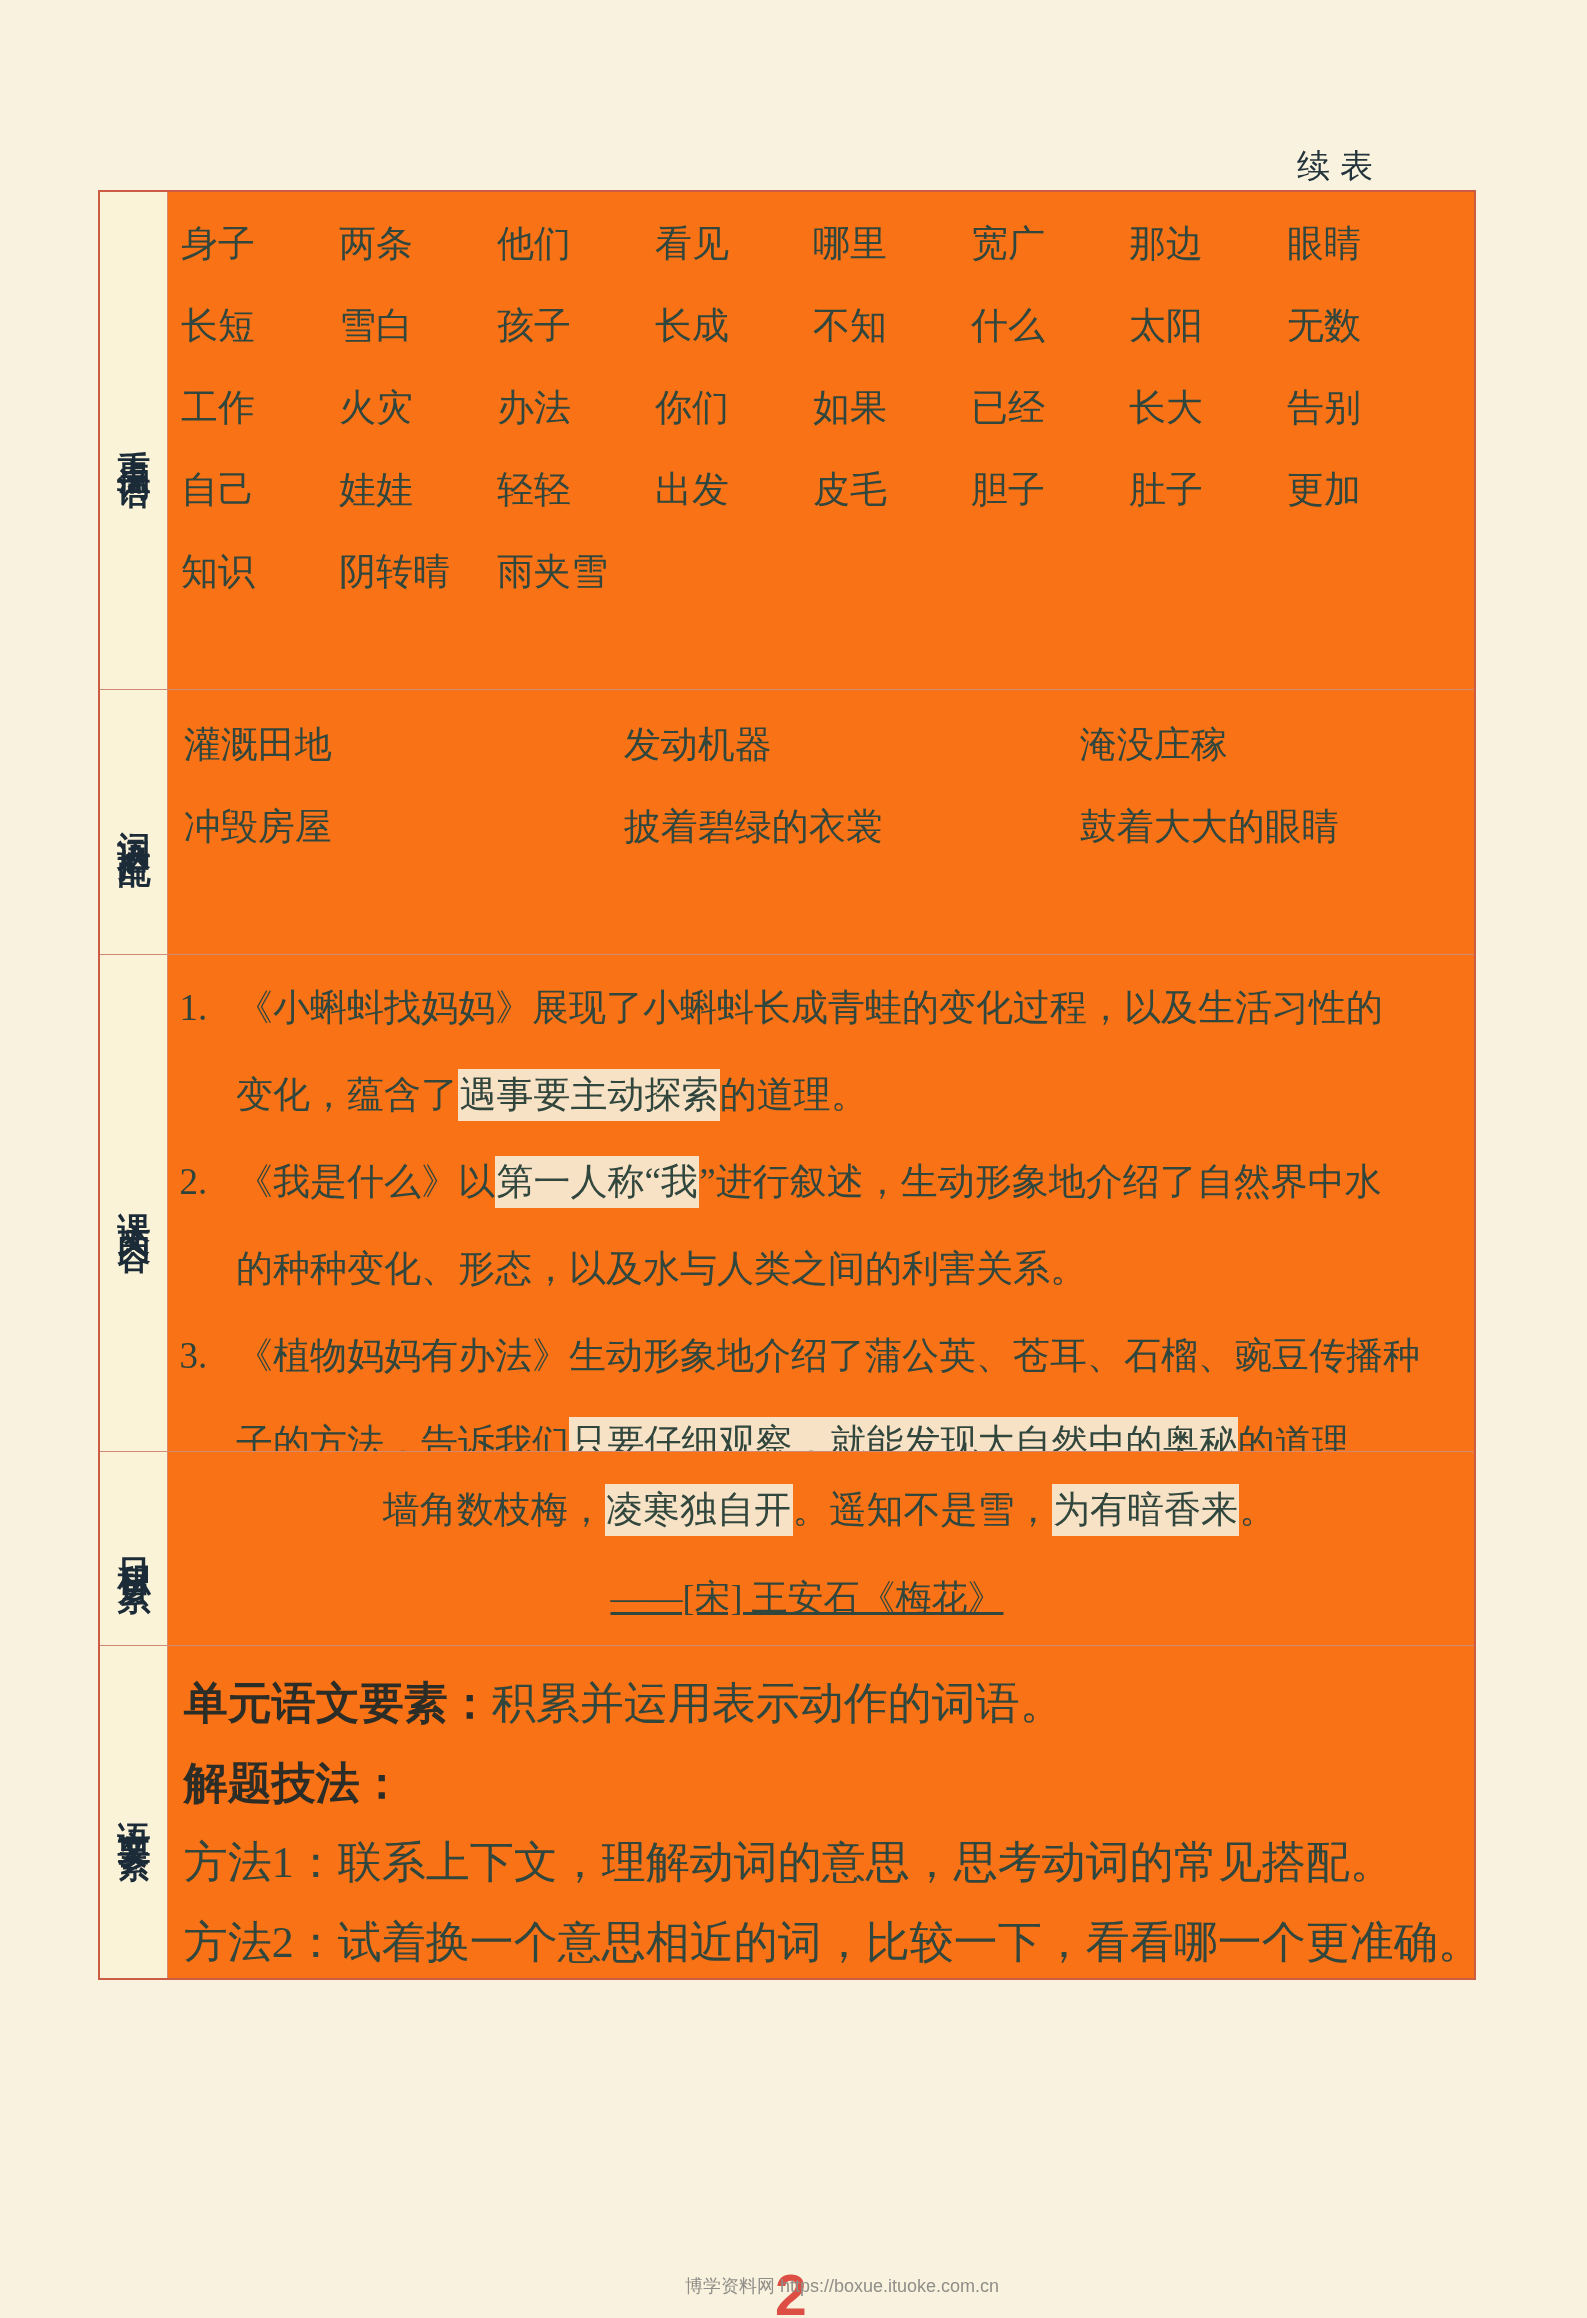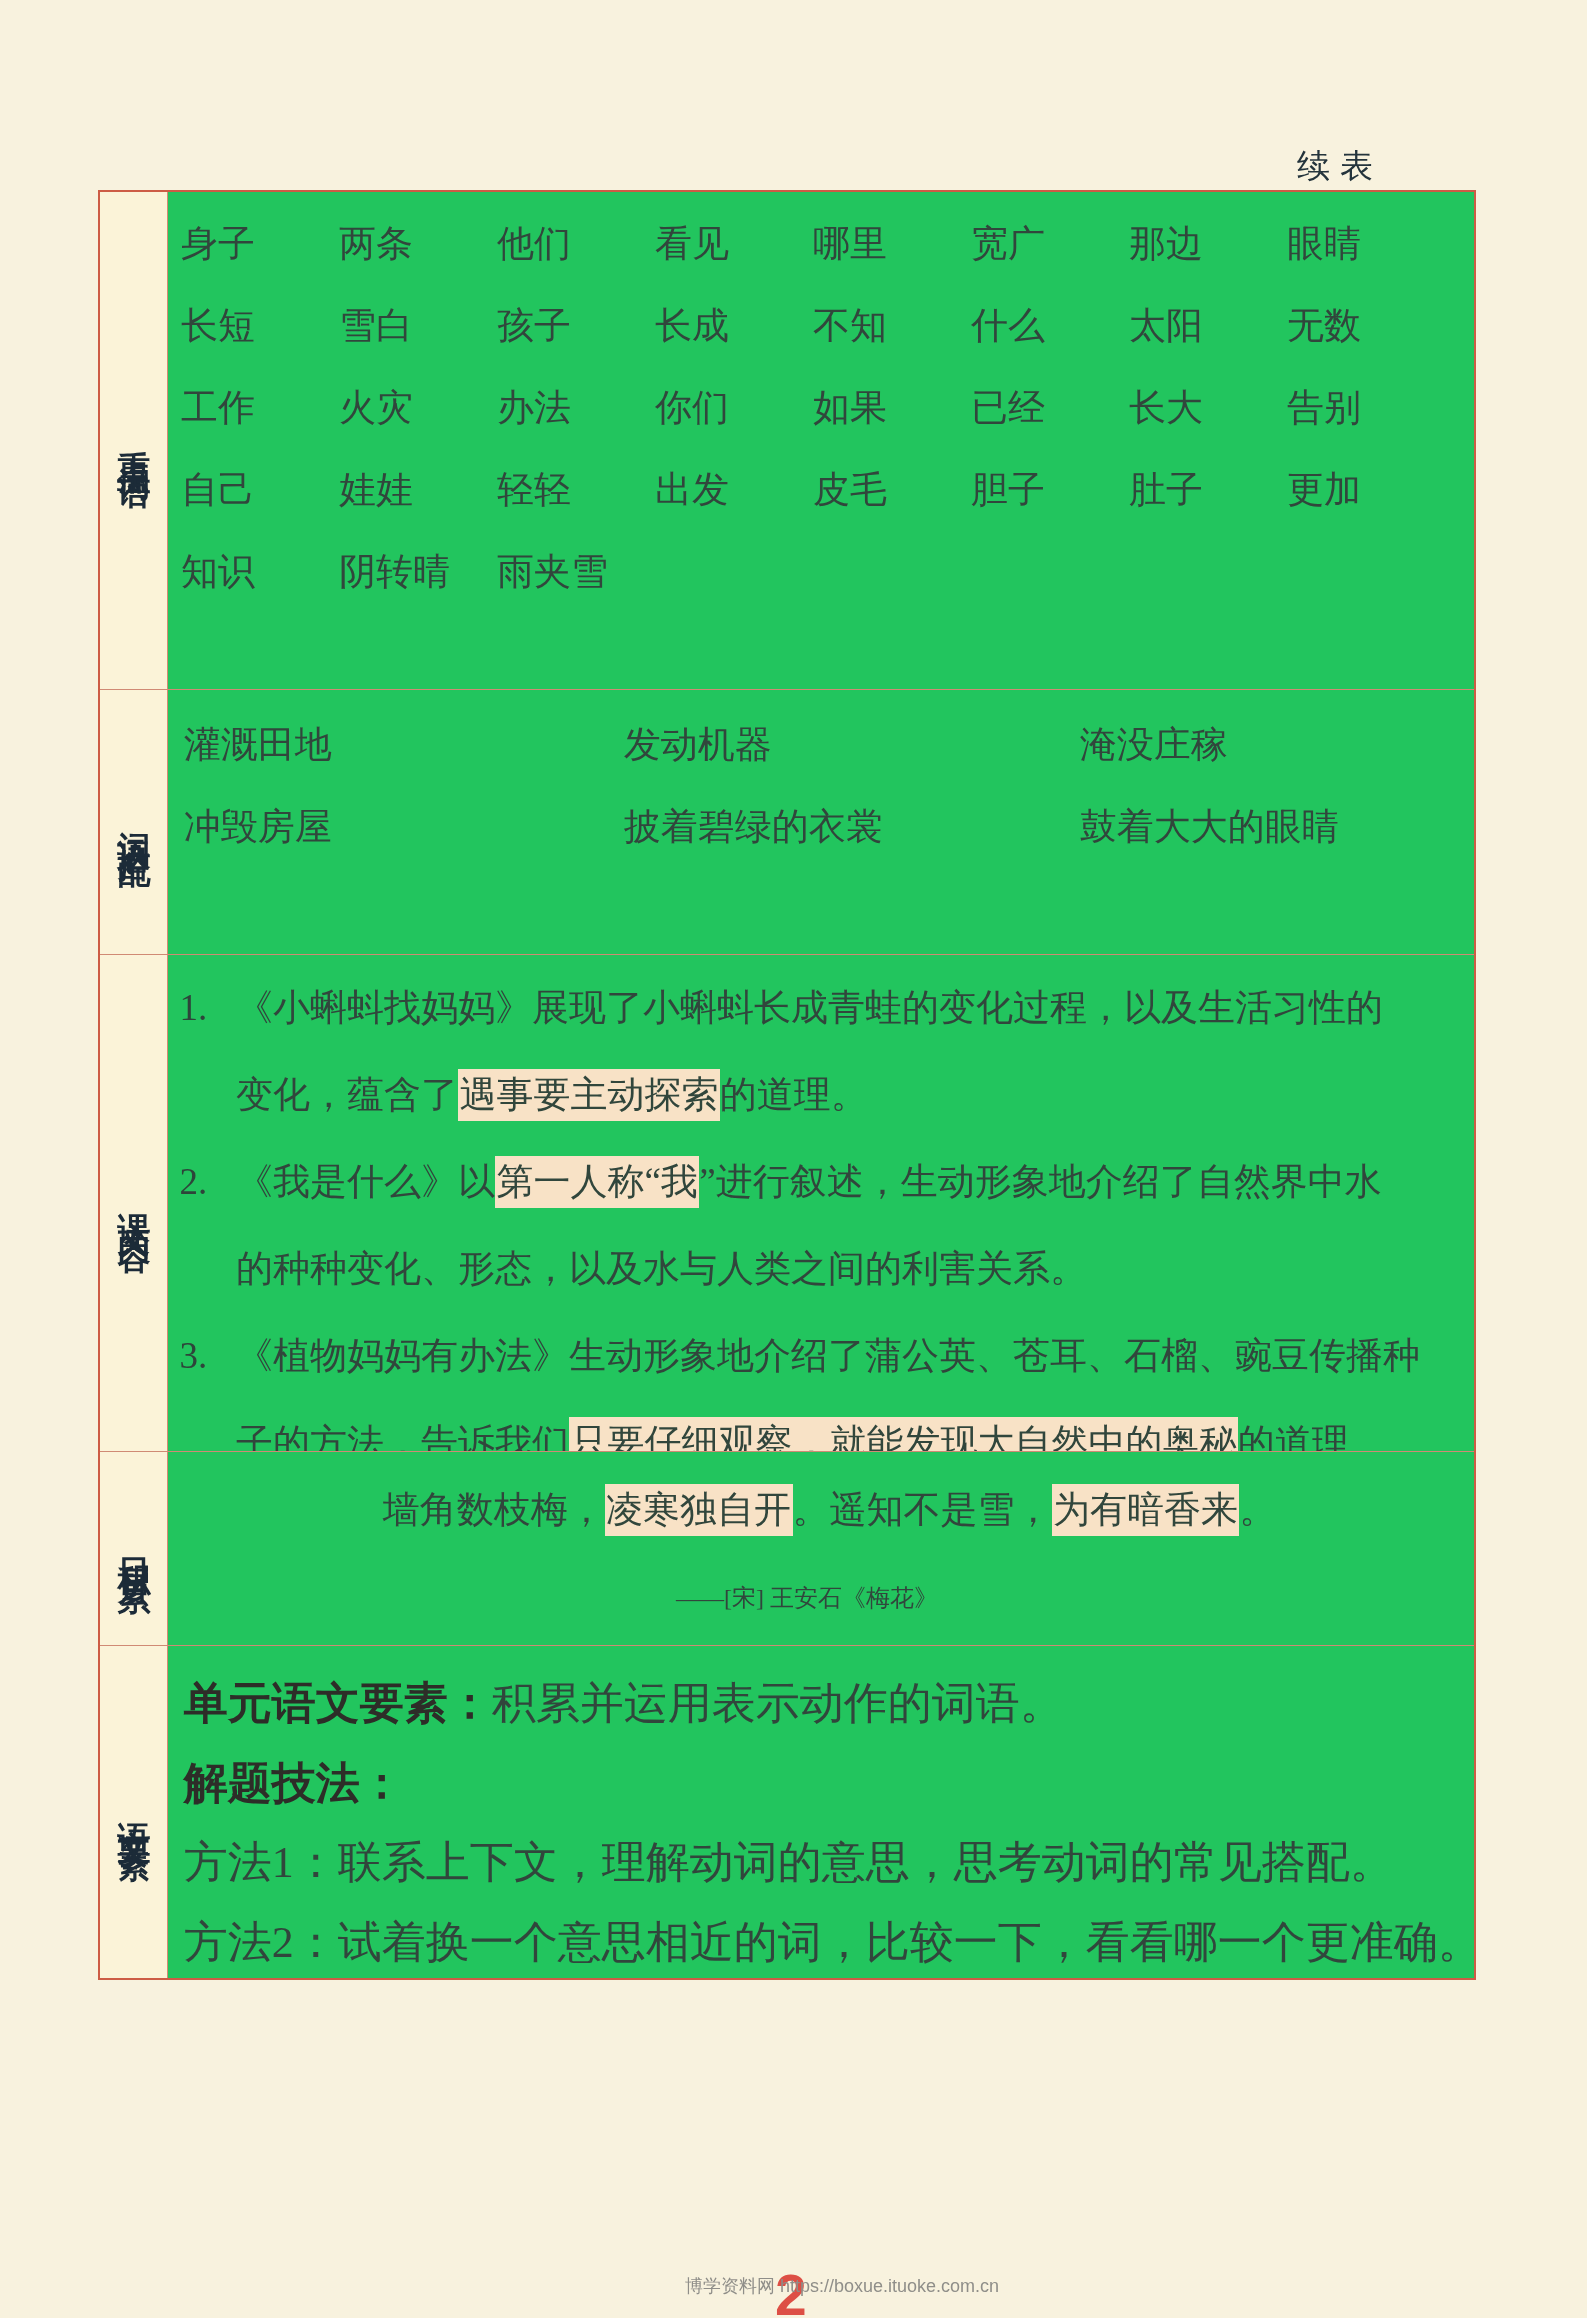--- a/index.html
+++ b/index.html
@@ -32,21 +32,21 @@
   }
   .hcell.last{border-bottom:none;}
   .hlabel{
     writing-mode:vertical-rl;text-orientation:upright;
     font-family:"Liberation Sans","DejaVu Sans",sans-serif;
     font-weight:bold;font-size:33px;letter-spacing:8.5px;
     color:#1c2b38;
   }
   .ccell{
     border-bottom:1.4px solid #d08a74;
-    background:#22c55e;
+    background:#f97316;
     position:relative;
     overflow:hidden;
     color:#31463c;
   }
   .ccell.last{border-bottom:none;}
   
   .wordgrid{padding:11.4px 0 0 13px;}
   .word-line{
     display:grid;grid-template-columns:repeat(8,158px);
     height:82px;align-items:center;
@@ -68,21 +68,22 @@
   }
   .tline{
     line-height:87px;height:87px;
     font-size:37px;white-space:nowrap;
   }
   
   .poemcell .tline{line-height:89px;height:89px;text-align:center;}
   .poem{padding:13px 0 0 17px;}
   .attribution{
     text-align:right;padding-right:28px;
-    font-size:24px;
+    font-size:36px;
+    text-decoration:underline;
   }
   
   .essentials{padding:17px 0 0 15.7px;}
   .ess-line{
     height:80px;line-height:80px;
     font-size:44px;white-space:nowrap;
   }
   .ess-line b{
     font-family:"Liberation Sans","DejaVu Sans",sans-serif;
     font-weight:bold;color:#2d2d28;

